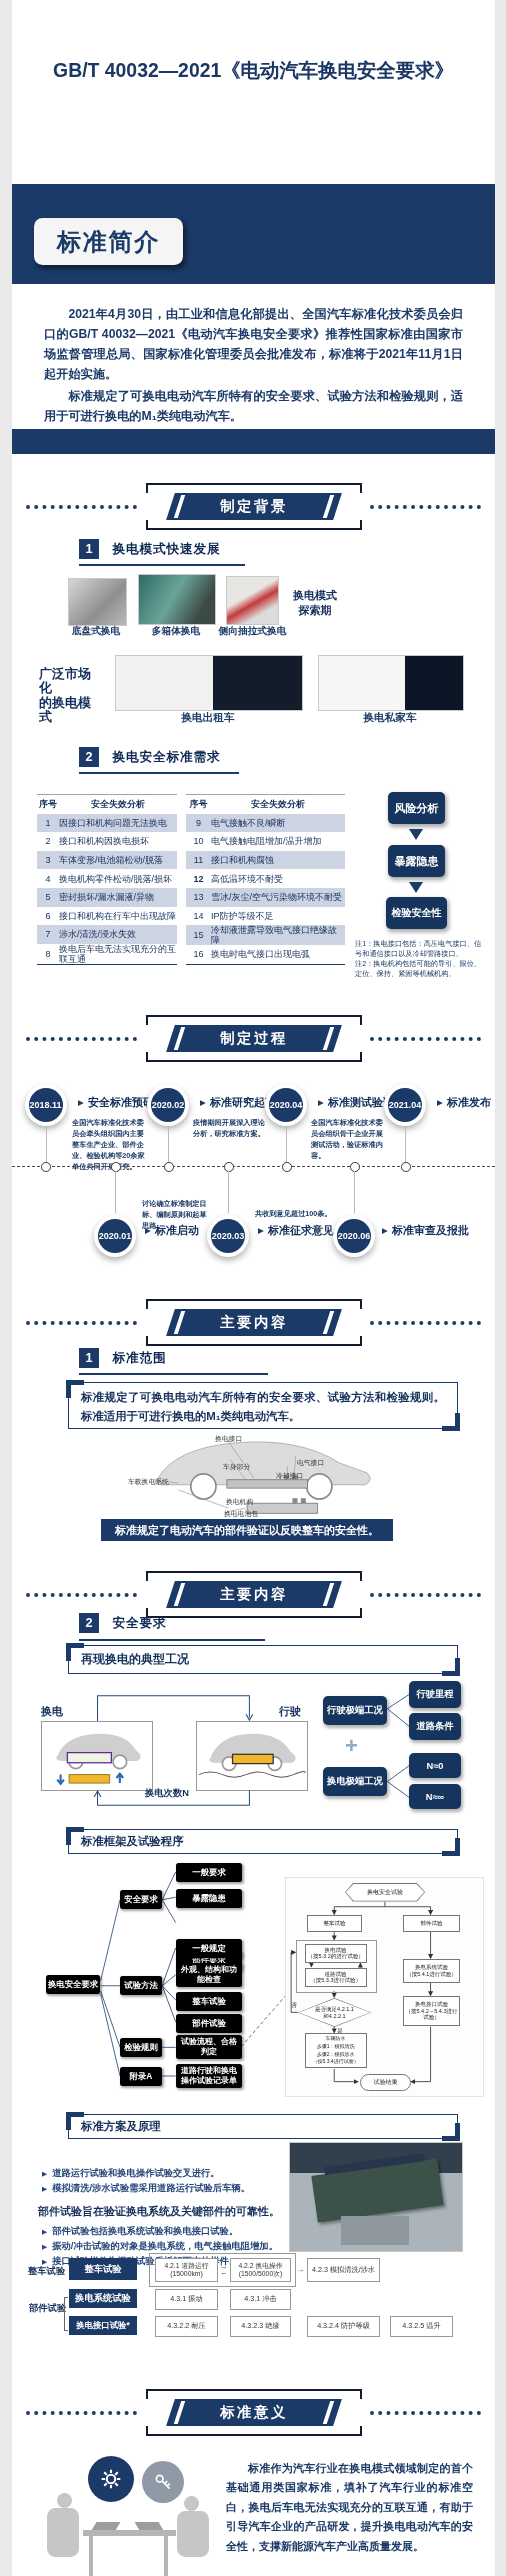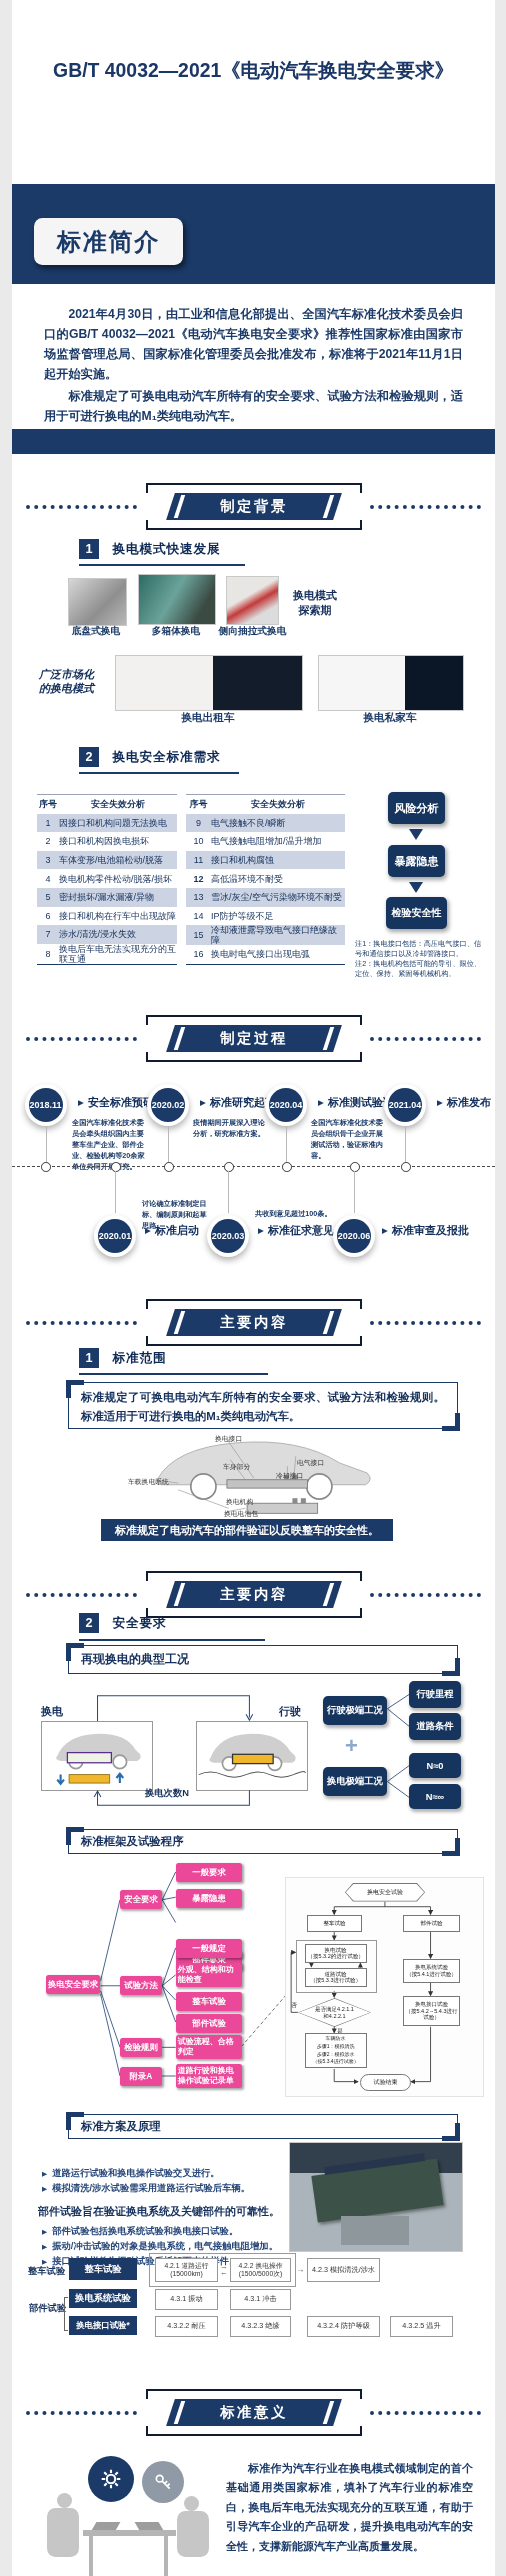--- a/index.html
+++ b/index.html
@@ -64,21 +64,21 @@
   .boxtitle{font-size:12px;font-weight:bold;color:#15305c;}
   .diaglabel{font-size:6.8px;color:#333;white-space:nowrap;}
   .banner{background:#1b3a68;color:#fff;font-size:11px;font-weight:bold;display:flex;align-items:center;justify-content:center;}
   
   .panel{border:0.8px solid #999;background:#fff;}
   .plab{font-size:11px;font-weight:bold;color:#15305c;}
   .nrbox{background:#16355e;border-radius:5px;color:#fff;font-weight:bold;font-size:9.3px;display:flex;align-items:center;justify-content:center;box-shadow:1.7px 2.5px 3.4px rgba(0,0,0,.3);text-align:center;}
   .plus{font-size:22px;font-weight:bold;color:#8fa9cc;}
   .cyc{font-size:9.3px;font-weight:bold;color:#15305c;}
   
-  .tnode{background:#ec4899;border-radius:2.5px;color:#fff;font-size:8.4px;font-weight:bold;display:flex;align-items:center;justify-content:center;line-height:10px;box-shadow:1.7px 1.7px 2.5px rgba(0,0,0,.35);padding:0.8px 1.7px;box-sizing:border-box;}
+  .tnode{background:#000000;border-radius:2.5px;color:#fff;font-size:8.4px;font-weight:bold;display:flex;align-items:center;justify-content:center;text-align:center;line-height:10px;box-shadow:1.7px 1.7px 2.5px rgba(0,0,0,.35);padding:0.8px 1.7px;box-sizing:border-box;}
   
   .fcpanel{left:285px;top:1877px;width:197px;height:218px;background:#fdfdfd;border:0.8px solid #e3e3e3;}
   .fc{position:absolute;border:0.8px solid #777;background:#fff;font-size:5.5px;color:#222;display:flex;flex-direction:column;align-items:center;justify-content:center;text-align:center;line-height:6.8px;box-sizing:border-box;}
   .fclab{position:absolute;font-size:6px;color:#222;}
   .hexo{position:absolute;background:#777;clip-path:polygon(10% 0,90% 0,100% 50%,90% 100%,10% 100%,0 50%);}
   .hexi{position:absolute;inset:0.8px;background:#fff;clip-path:polygon(10% 0,90% 0,100% 50%,90% 100%,10% 100%,0 50%);display:flex;align-items:center;justify-content:center;font-size:6px;color:#222;}
   .diao{position:absolute;background:#777;clip-path:polygon(50% 0,100% 50%,50% 100%,0 50%);}
   .diai{position:absolute;inset:0.8px;background:#fff;clip-path:polygon(50% 0,100% 50%,50% 100%,0 50%);display:flex;align-items:center;justify-content:center;text-align:center;font-size:5.5px;line-height:6.8px;color:#222;}
   .oval{position:absolute;border:0.8px solid #777;border-radius:8.4px;background:#fff;font-size:6px;color:#222;display:flex;align-items:center;justify-content:center;}
   
@@ -137,21 +137,21 @@
 <div class="abs photo" style="left:138px;top:574px;width:76px;height:49px;background:linear-gradient(120deg,#2d6b63,#6ba39a 45%,#3b4a43 80%);"></div>
 <div class="abs photo" style="left:226px;top:576px;width:51px;height:47px;background:linear-gradient(150deg,#e8e6e2 40%,#c23b3b 55%,#dcdcdc 75%);"></div>
 <div class="abs pcap" style="left:62px;top:625px;width:68px;">底盘式换电</div>
 <div class="abs pcap" style="left:142px;top:625px;width:68px;">多箱体换电</div>
 <div class="abs pcap" style="left:213px;top:625px;width:79px;">侧向抽拉式换电</div>
 <div class="abs" style="left:289px;top:588px;width:52px;text-align:center;font-size:11px;font-weight:bold;color:#15305c;line-height:15px;">
   <div>换电模式</div>
   <div>探索期</div>
 </div>
 
-<div class="abs" style="left:39px;top:667px;width:59px;font-size:11px;font-weight:bold;color:#15305c;line-height:14.4px;font-style:italic;">
+<div class="abs" style="left:39px;top:667px;width:59px;font-size:13px;font-weight:bold;color:#15305c;line-height:14.4px;">
   <div>广泛市场化</div>
   <div>的换电模式</div>
 </div>
 <div class="abs photo" style="left:115px;top:655px;width:186px;height:54px;background:linear-gradient(90deg,#f2f1ef 0 52%,#131c2b 52% 100%);"></div>
 <div class="abs photo" style="left:318px;top:655px;width:144px;height:54px;background:linear-gradient(90deg,#f6f6f6 0 60%,#0b1626 60% 100%);"></div>
 <div class="abs pcap" style="left:166px;top:711px;width:84px;font-size:10.6px;">换电出租车</div>
 <div class="abs pcap" style="left:348px;top:711px;width:84px;font-size:10.6px;">换电私家车</div>
 
 <div class="abs subh" style="left:79px;top:747px;">
   <div class="numsq">2</div>

